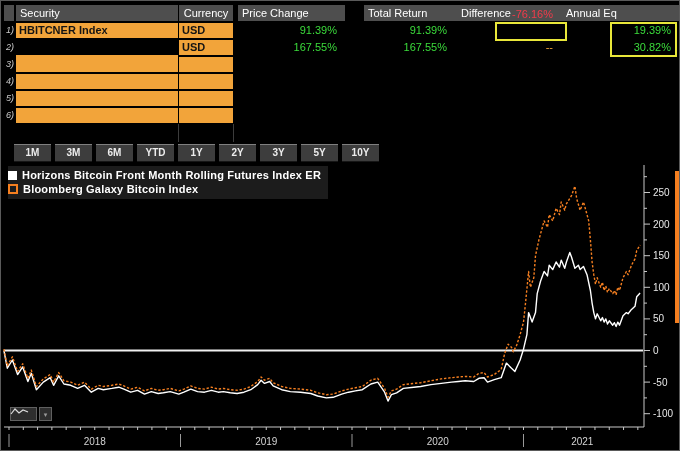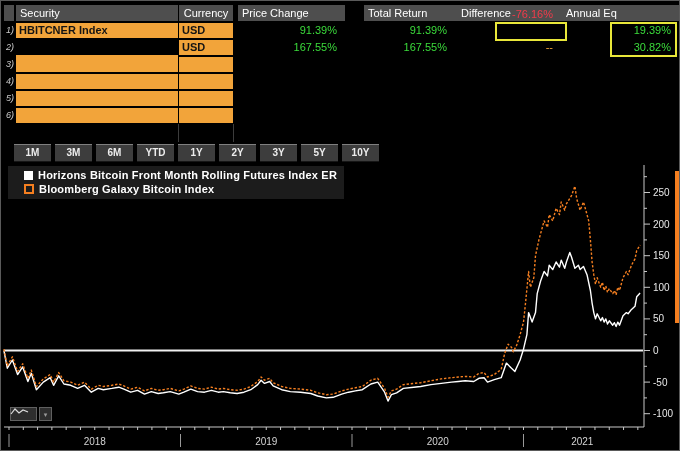--- a/index.html
+++ b/index.html
@@ -26,21 +26,21 @@
   .tailline { position:absolute; top:123px; width:1px; height:18px; background:#3c3c3c; }
   
   .periods { position:absolute; top:143px; left:3px; display:flex; gap:4px;margin-left:10px; }
   .pbtn { width:37px; height:18px; background:#3d3d3d; border-top:1px solid #808080;
           border-bottom:1px solid #161616; color:#ededed; font-size:10px; font-weight:bold;
           text-align:center; line-height:16px; cursor:default; }
   
   .chart { position:absolute; top:163px; left:0; width:680px; height:288px; background:#000; }
   .chart svg { position:absolute; top:0; left:0; }
   .chart svg text { font-family:"Liberation Sans", sans-serif; }
-  .legend { position:absolute; top:2px; left:7px; background:#1c1c1c; padding:2px 7px 3px 16px; }
+  .legend { position:absolute; top:2px; left:7px; background:#1c1c1c; padding:2px 7px 3px 0; }
   .litem { display:flex; align-items:center; height:14px; }
   .lsw { width:9px; height:9px; margin-right:5px; flex:none; }
   .lsw.solid { background:#fff; }
   .lsw.dashed { width:10px; height:10px; border:2px dashed #f57f20; background:transparent; }
   .ltext { color:#fff; font-size:11px; font-weight:bold; white-space:nowrap; letter-spacing:.2px; }
   .ctool { position:absolute; left:9px; top:243px; display:flex; gap:2px; align-items:center; }
   .ctbtn { width:27px; height:14px; background:#2e2e2e; border:1px solid #606060;
            display:flex; align-items:center; justify-content:center; }
   .ctbtn.small { width:13px; }
   .ddglyph { color:#9a9a9a; font-size:7px; line-height:7px; }

